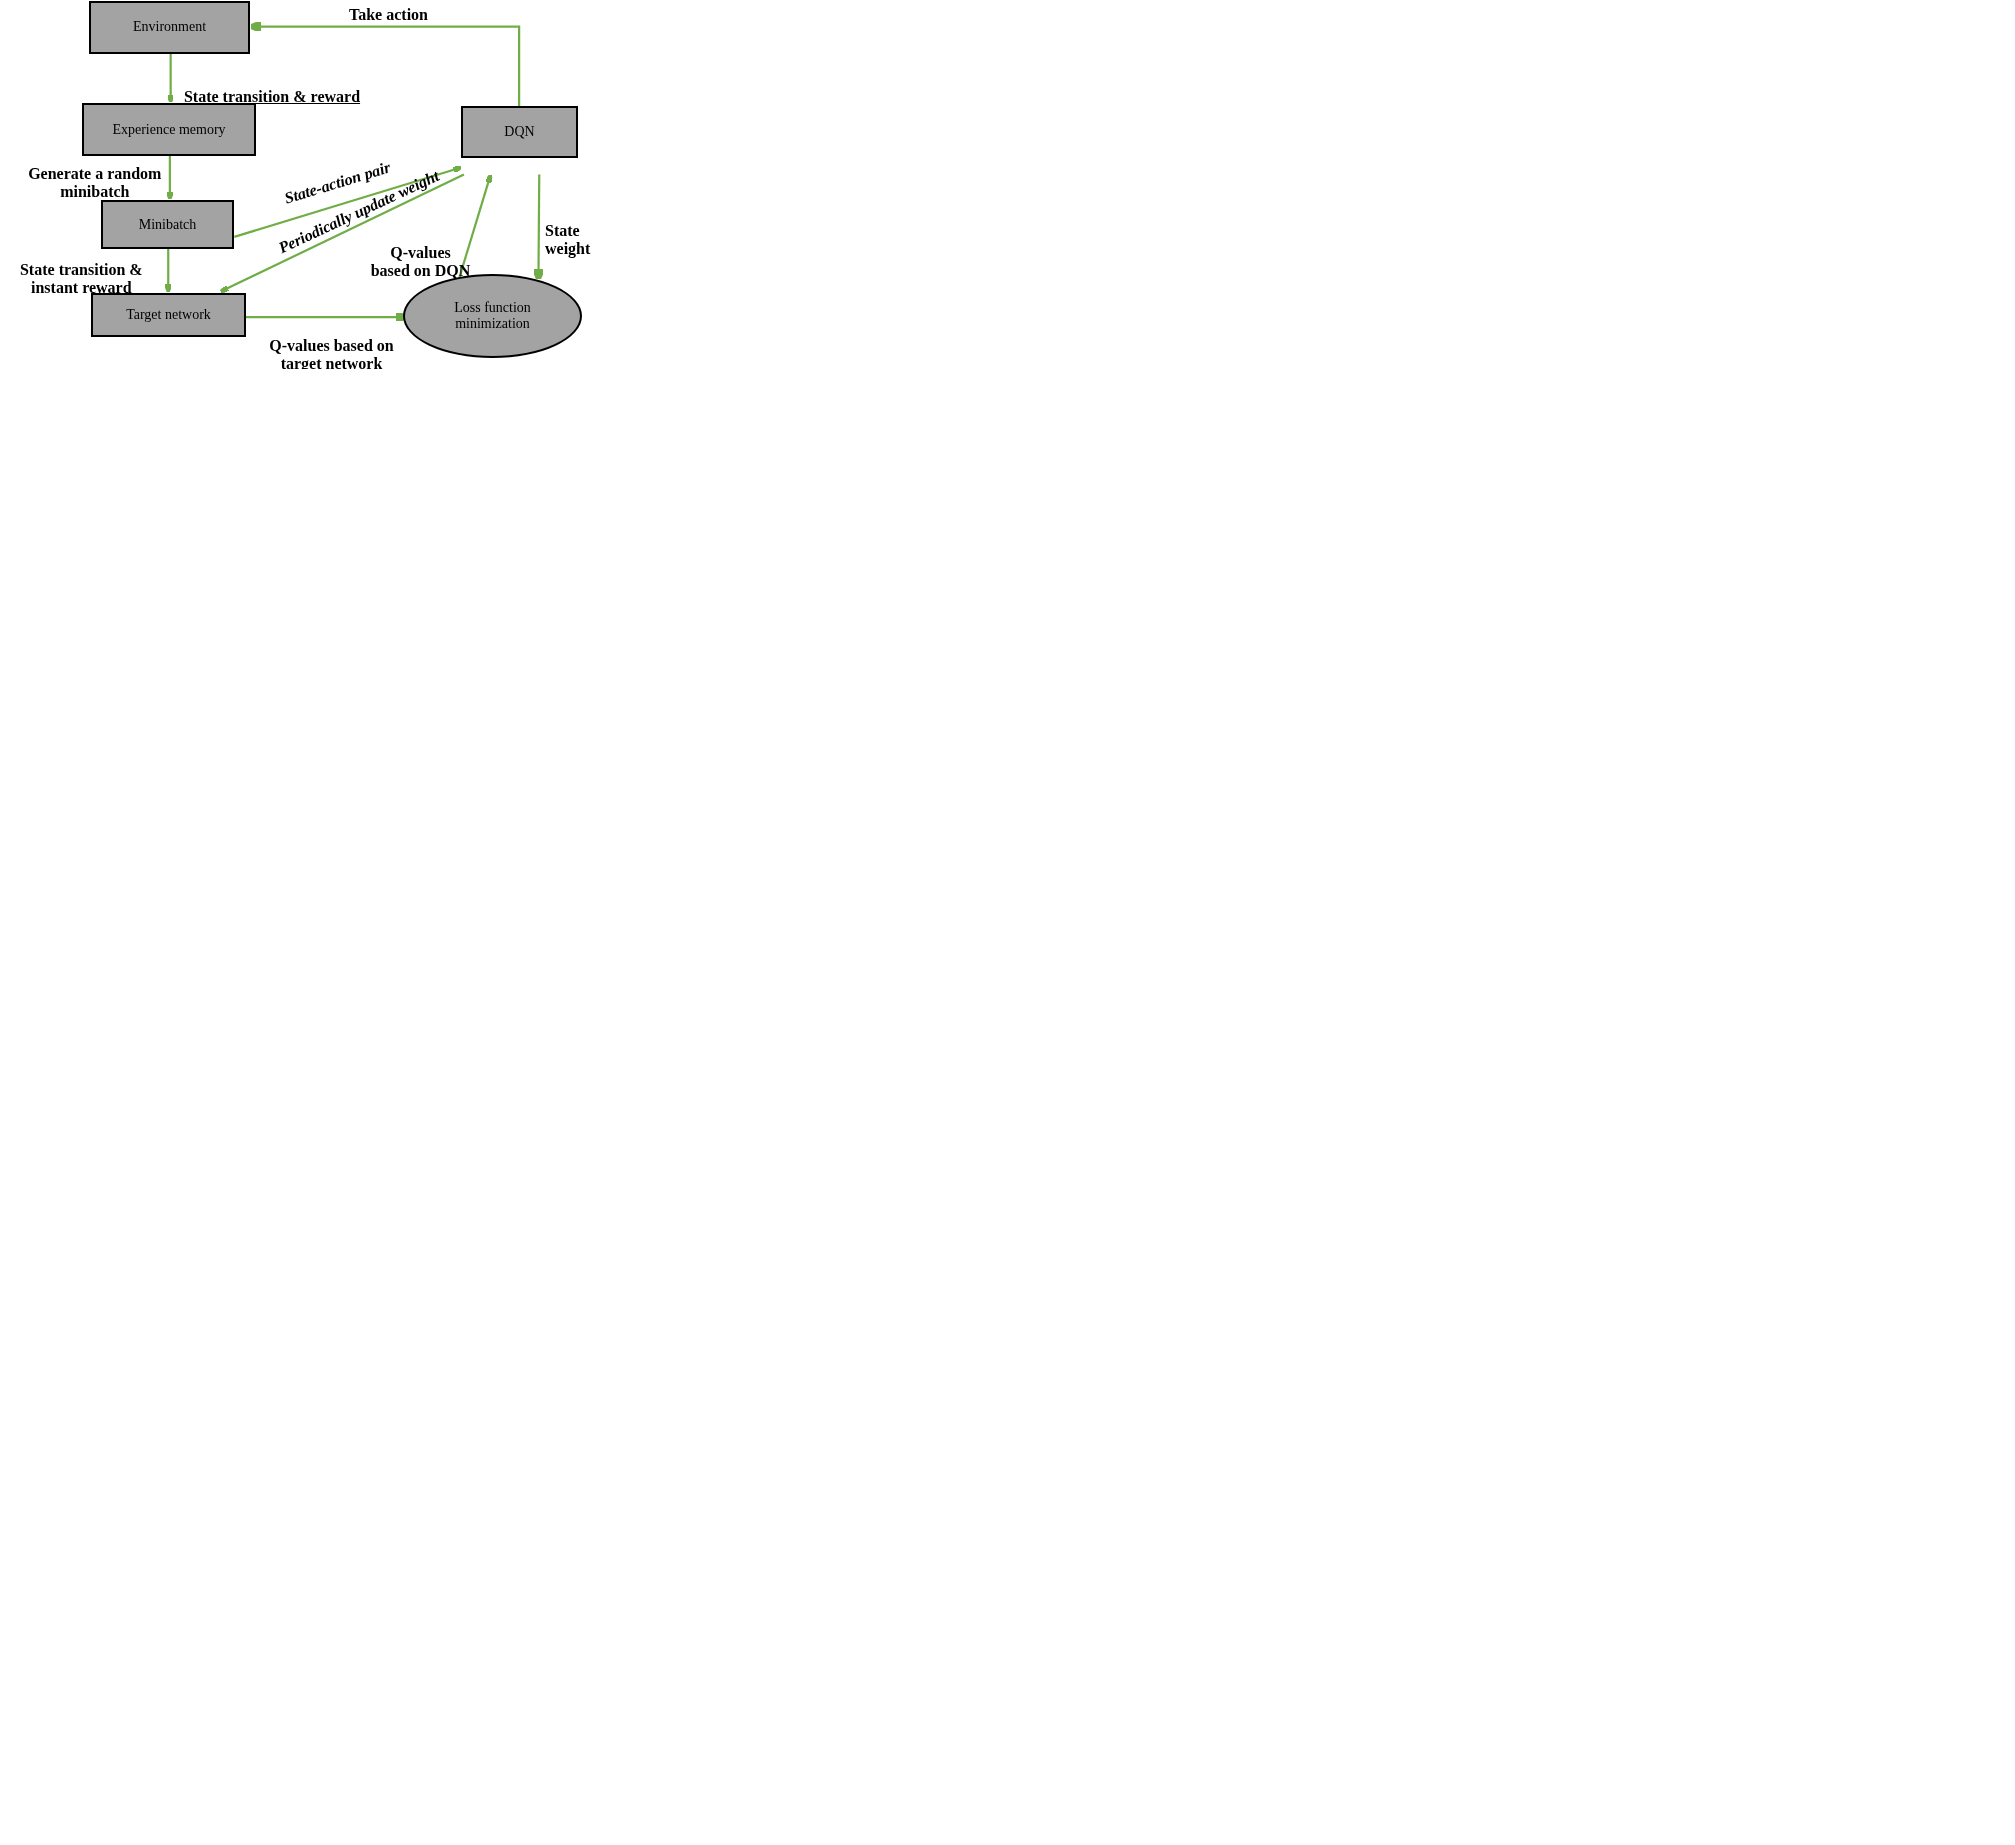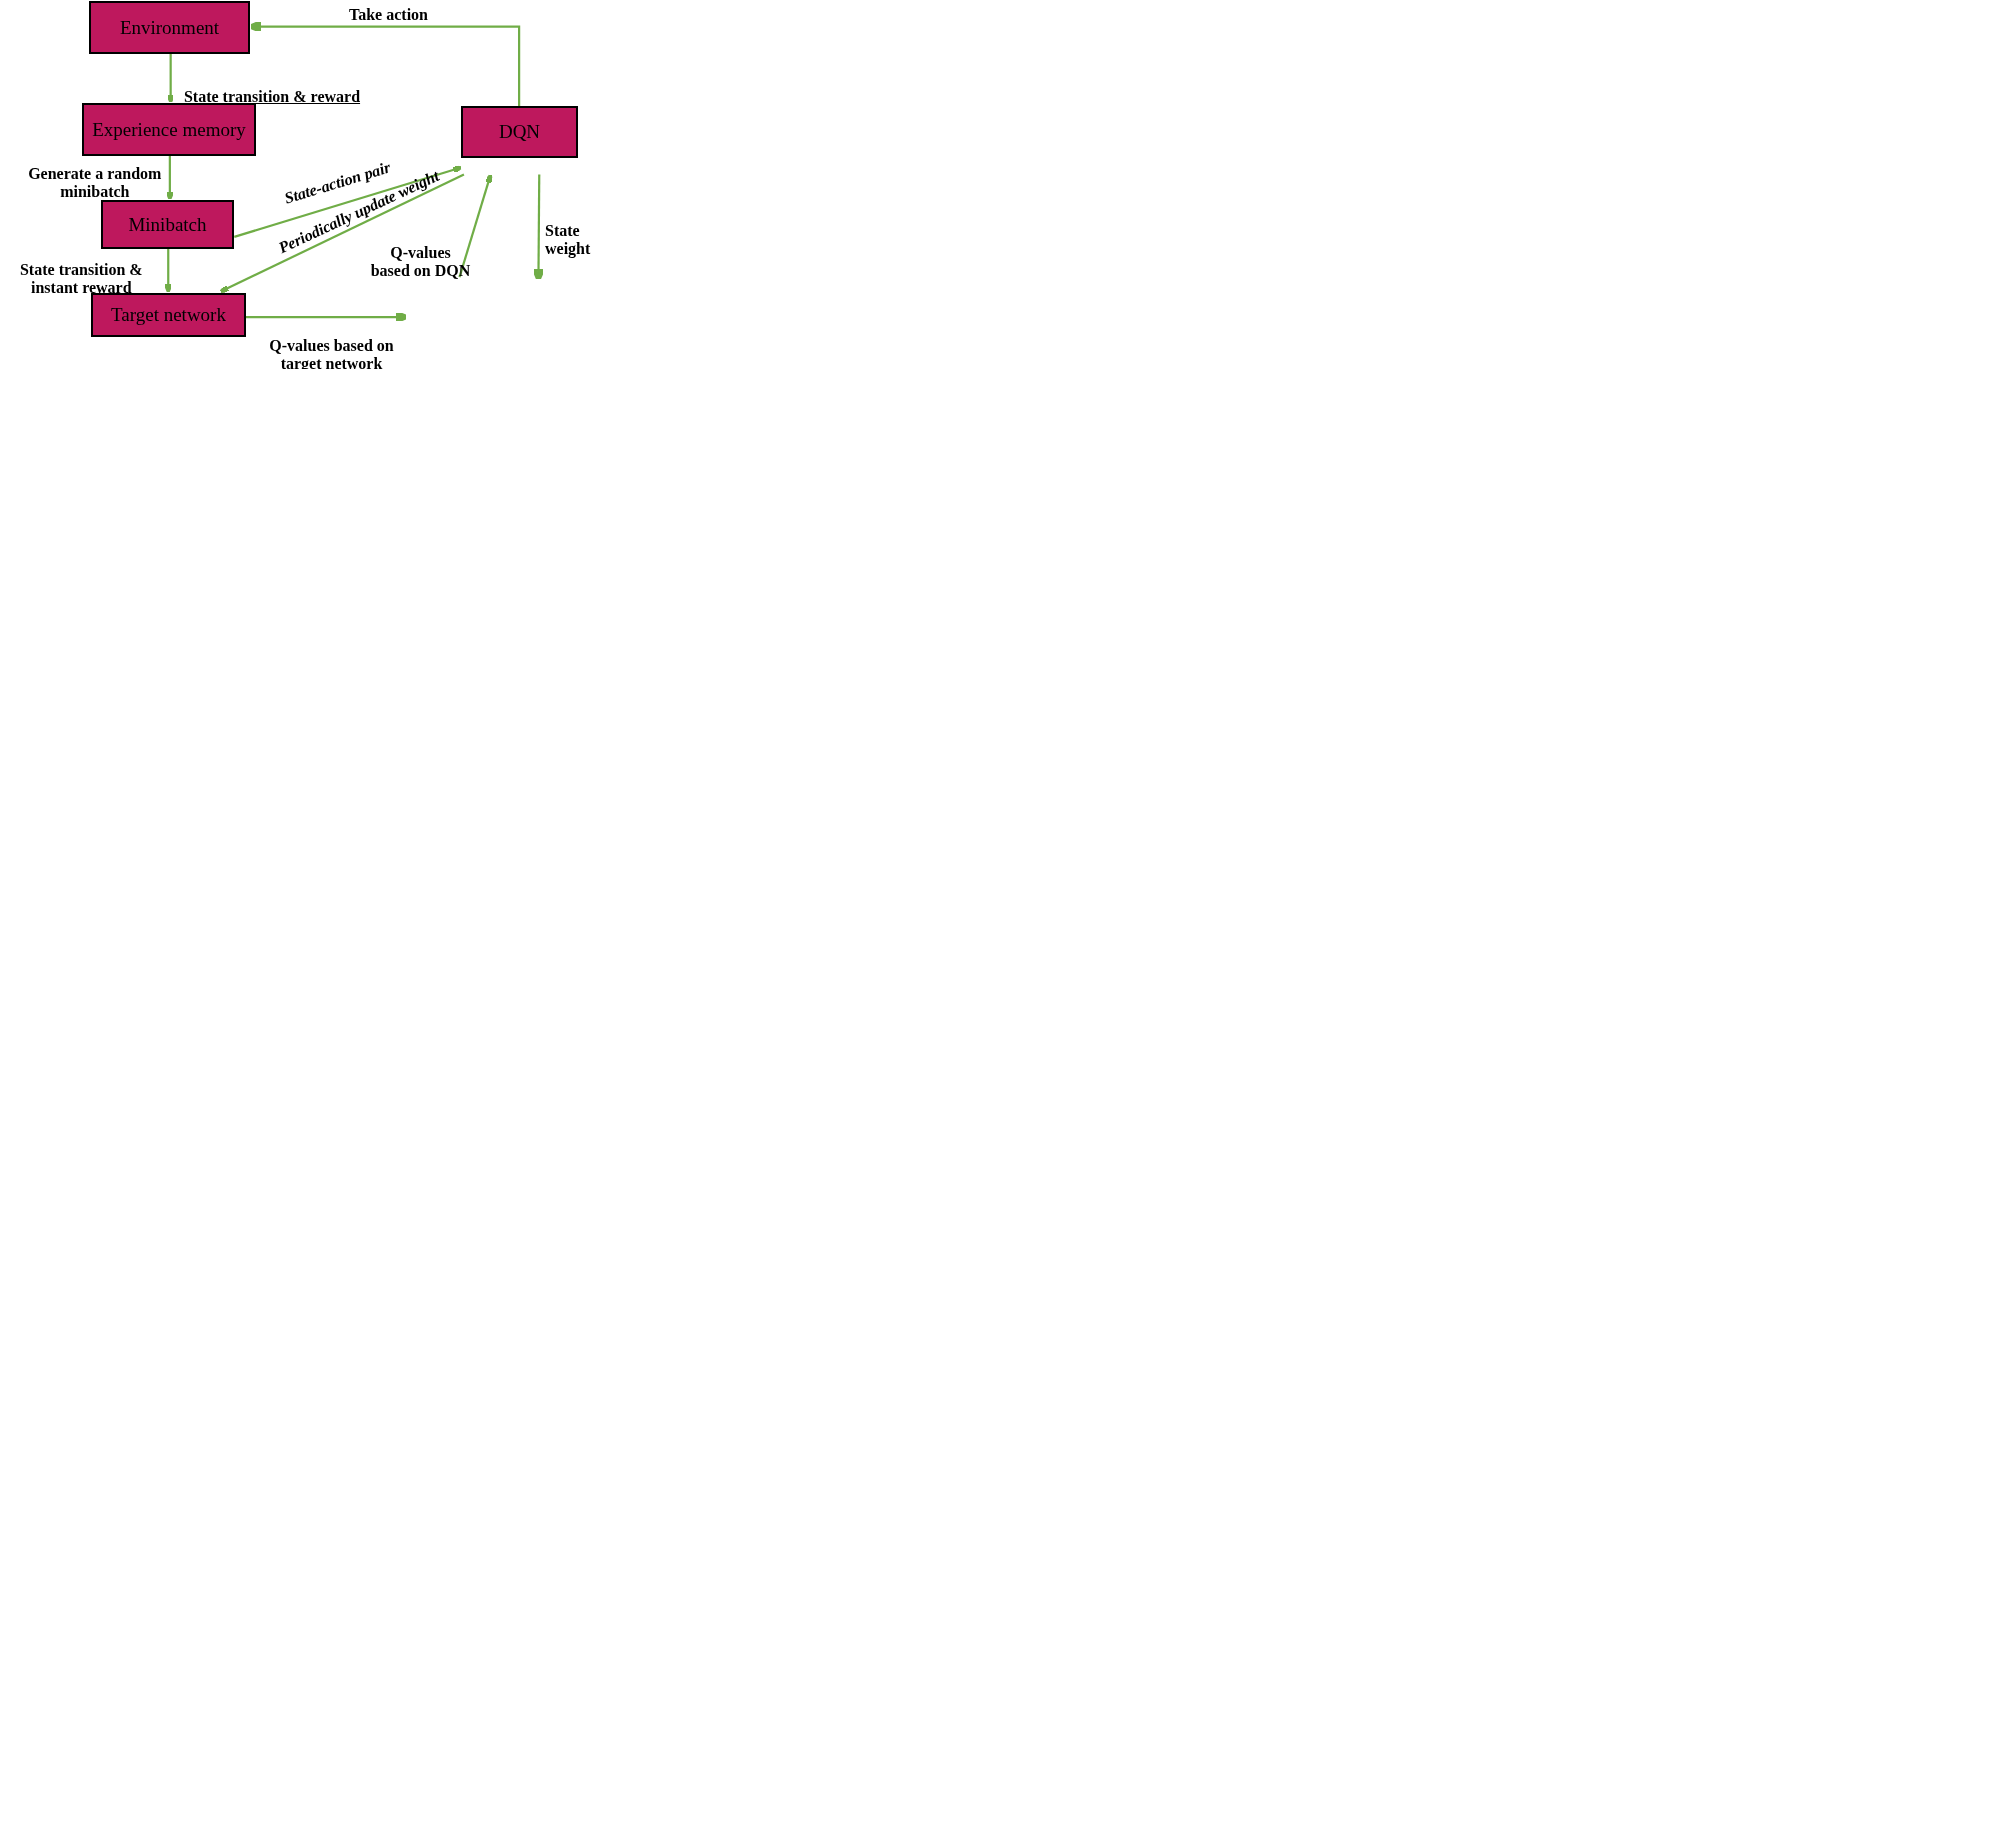--- a/index.html
+++ b/index.html
@@ -12,27 +12,27 @@
     overflow: hidden;
   }
   #arrow-layer {
     position: absolute;
     left: 0; top: 0;
     width: 608px; height: 369px;
   }
   #arrow-layer path { stroke: #70ad47; stroke-width: 5.5; fill: none; }
   .node {
     position: absolute;
-    background: #be185d;
+    background: #a3a3a3;
     border: 2.4px solid #000000;
     display: flex;
     align-items: center;
     justify-content: center;
     text-align: center;
-    font-size: 19px;
+    font-size: 14px;
     font-weight: 400;
     color: #000000;
     box-sizing: border-box;
     line-height: 1.12;
     white-space: pre-line;
   }
   #node-environment   { left: 89px;  top: 0.8px;   width: 161px; height: 53px; }
   #node-experience    { left: 82px;  top: 103px; width: 174px; height: 53px; }
   #node-minibatch     { left: 101px;  top: 200px; width: 133px; height: 49px; }
   #node-target        { left: 91px;  top: 293px; width: 155px; height: 44px; }
@@ -90,20 +90,22 @@
   <div class="node" id="node-environment">Environment</div>
 
   <div class="node" id="node-experience">Experience memory</div>
 
   <div class="node" id="node-minibatch">Minibatch</div>
 
   <div class="node" id="node-target">Target network</div>
 
   <div class="node" id="node-dqn">DQN</div>
 
+  <div class="node" id="node-loss">Loss function
+minimization</div>
 
   <div class="lbl" id="lbl-take-action">Take action</div>
 
   <div class="lbl" id="lbl-state-reward">State transition &amp; reward</div>
 
   <div class="lbl" id="lbl-generate">Generate a random
 minibatch</div>
 
   <div class="lbl" id="lbl-state-instant">State transition &amp;
 instant reward</div>

